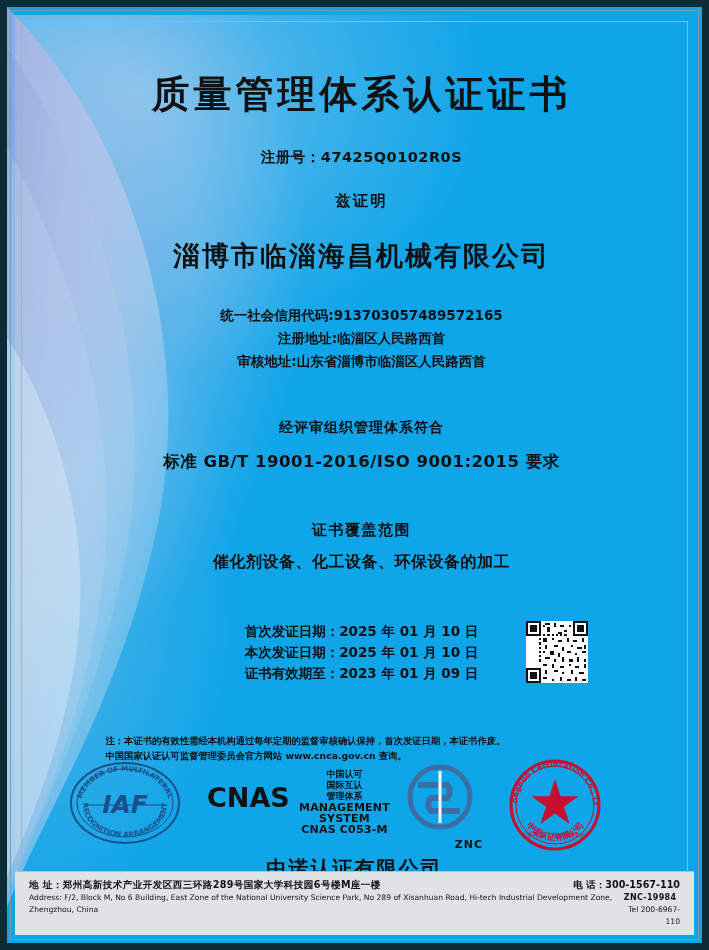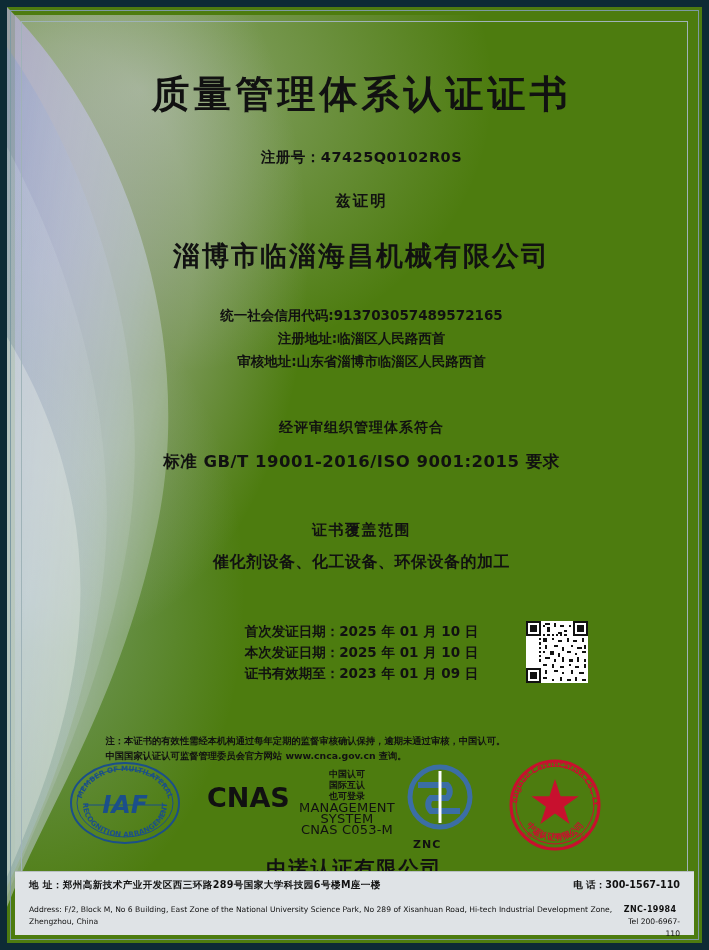--- a/index.html
+++ b/index.html
@@ -13,21 +13,21 @@
     font-family: "Liberation Serif", serif;
     overflow: hidden;
   }
 
   
   .cert {
     position: relative;
     width: 709px;
     height: 950px;
     box-sizing: border-box;
-    background: #4d7c0f;
+    background: #0ea5e9;
     border: 7px solid #0d2b35;
     overflow: hidden;
   }
   .cert::after {
     content: "";
     position: absolute;
     left: 3px; top: 3px; right: 3px; bottom: 3px;
     border: 1px solid #7d9aa3;
     pointer-events: none;
   }
@@ -199,30 +199,30 @@
     position: absolute;
     left: 92px; top: 2px;
     font-size: 9px;
     line-height: 11px;
     color: #111;
     font-family: "DejaVu Sans", sans-serif;
     text-align: center;
     font-weight: bold;
   }
   .cnas-sub {
-    font-size: 13px;
+    font-size: 11px;
     letter-spacing: .2px;
-    font-weight: normal;
+    font-weight: bold;
   }
   
   .znc { left: 390px; top: 8px; width: 86px; height: 88px; }
   .znc-label {
     position: absolute;
-    left: 16px; right: 0; bottom: 0;
-    text-align: left;
+    left: 8px; right: 0; bottom: 0;
+    text-align: right;
     font-size: 11px;
     font-weight: bold;
     letter-spacing: 1px;
     color: #111;
     font-family: "DejaVu Sans", sans-serif;
   }
   
   .seal { left: 490px; top: 0px; width: 116px; height: 100px; }
 
   
@@ -265,21 +265,21 @@
     justify-content: space-between;
     font-size: 9.6px;
     font-weight: bold;
     line-height: 14px;
   }
   .footer-row2 {
     display: flex;
     justify-content: space-between;
     font-size: 7.6px;
     line-height: 12px;
-    margin-top: 12px;
+    margin-top: 0;
   }
   .footer-addr-cn { letter-spacing: .4px; }
   .doc-no {
     font-size: 8px;
     font-weight: bold;
     letter-spacing: .3px;
     text-align: center;
   }
   .footer-right { text-align: right; }
 </style>
@@ -433,21 +433,21 @@
             <rect x="19" y="27" width="2" height="1"></rect>
           <rect x="23" y="26" width="1" height="2"></rect>
             <rect x="26" y="27" width="2" height="1"></rect>
           <rect x="20" y="2" width="1" height="1"></rect>
             <rect x="8" y="2" width="1" height="1"></rect>
         </g>
       </svg>
     </div>
 
     <div class="notes">
-      <div>注：本证书的有效性需经本机构通过每年定期的监督审核确认保持，逾期未通过审核，中国认可。</div>
+      <div>注：本证书的有效性需经本机构通过每年定期的监督审核确认保持，首次发证日期，本证书作废。</div>
       <div>中国国家认证认可监督管理委员会官方网站 www.cnca.gov.cn 查询。</div>
     </div>
   </div>
 
   <div class="logos">
 
     <svg class="logo iaf" viewBox="0 0 112 84">
       <ellipse cx="56" cy="42" rx="54" ry="40" fill="none" stroke="#1b4f8a" stroke-width="2"></ellipse>
       <ellipse cx="56" cy="42" rx="48" ry="34" fill="none" stroke="#1b4f8a" stroke-width="1"></ellipse>
       <path d="M16 44 h80" stroke="#1b4f8a" stroke-width="1" fill="none"></path>
@@ -462,21 +462,21 @@
       </text>
     </svg>
 
     <div class="logo cnas">
       <svg width="92" height="60" viewBox="0 0 92 60">
         <text x="0" y="40" font-family="DejaVu Sans, sans-serif" font-size="27" font-weight="bold" fill="#111">CNAS</text>
       </svg>
       <div class="cnas-text">
         <div>中国认可</div>
         <div>国际互认</div>
-        <div>也可登录</div>
+        <div>管理体系</div>
         <div class="cnas-sub">MANAGEMENT SYSTEM</div>
         <div class="cnas-sub">CNAS C053-M</div>
       </div>
     </div>
 
     <div class="logo znc">
       <svg width="86" height="70" viewBox="0 0 86 70">
         <circle cx="43" cy="34" r="30" fill="none" stroke="#3b6ea5" stroke-width="5"></circle>
         <path d="M24 22 h26 a9 9 0 0 1 0 13 h-16 a9 9 0 0 0 0 13 h26" fill="none" stroke="#3b6ea5" stroke-width="6" stroke-linecap="square"></path>
         <path d="M43 8 v52" stroke="#ffffff" stroke-width="3"></path>

